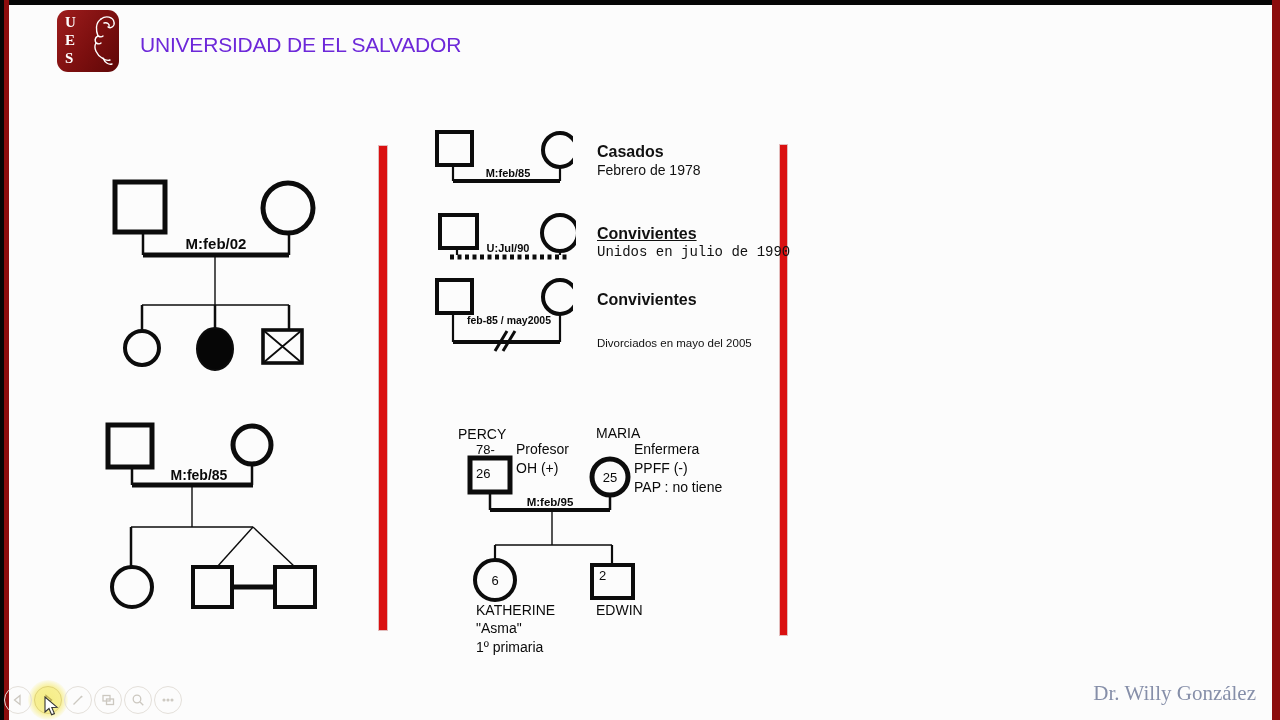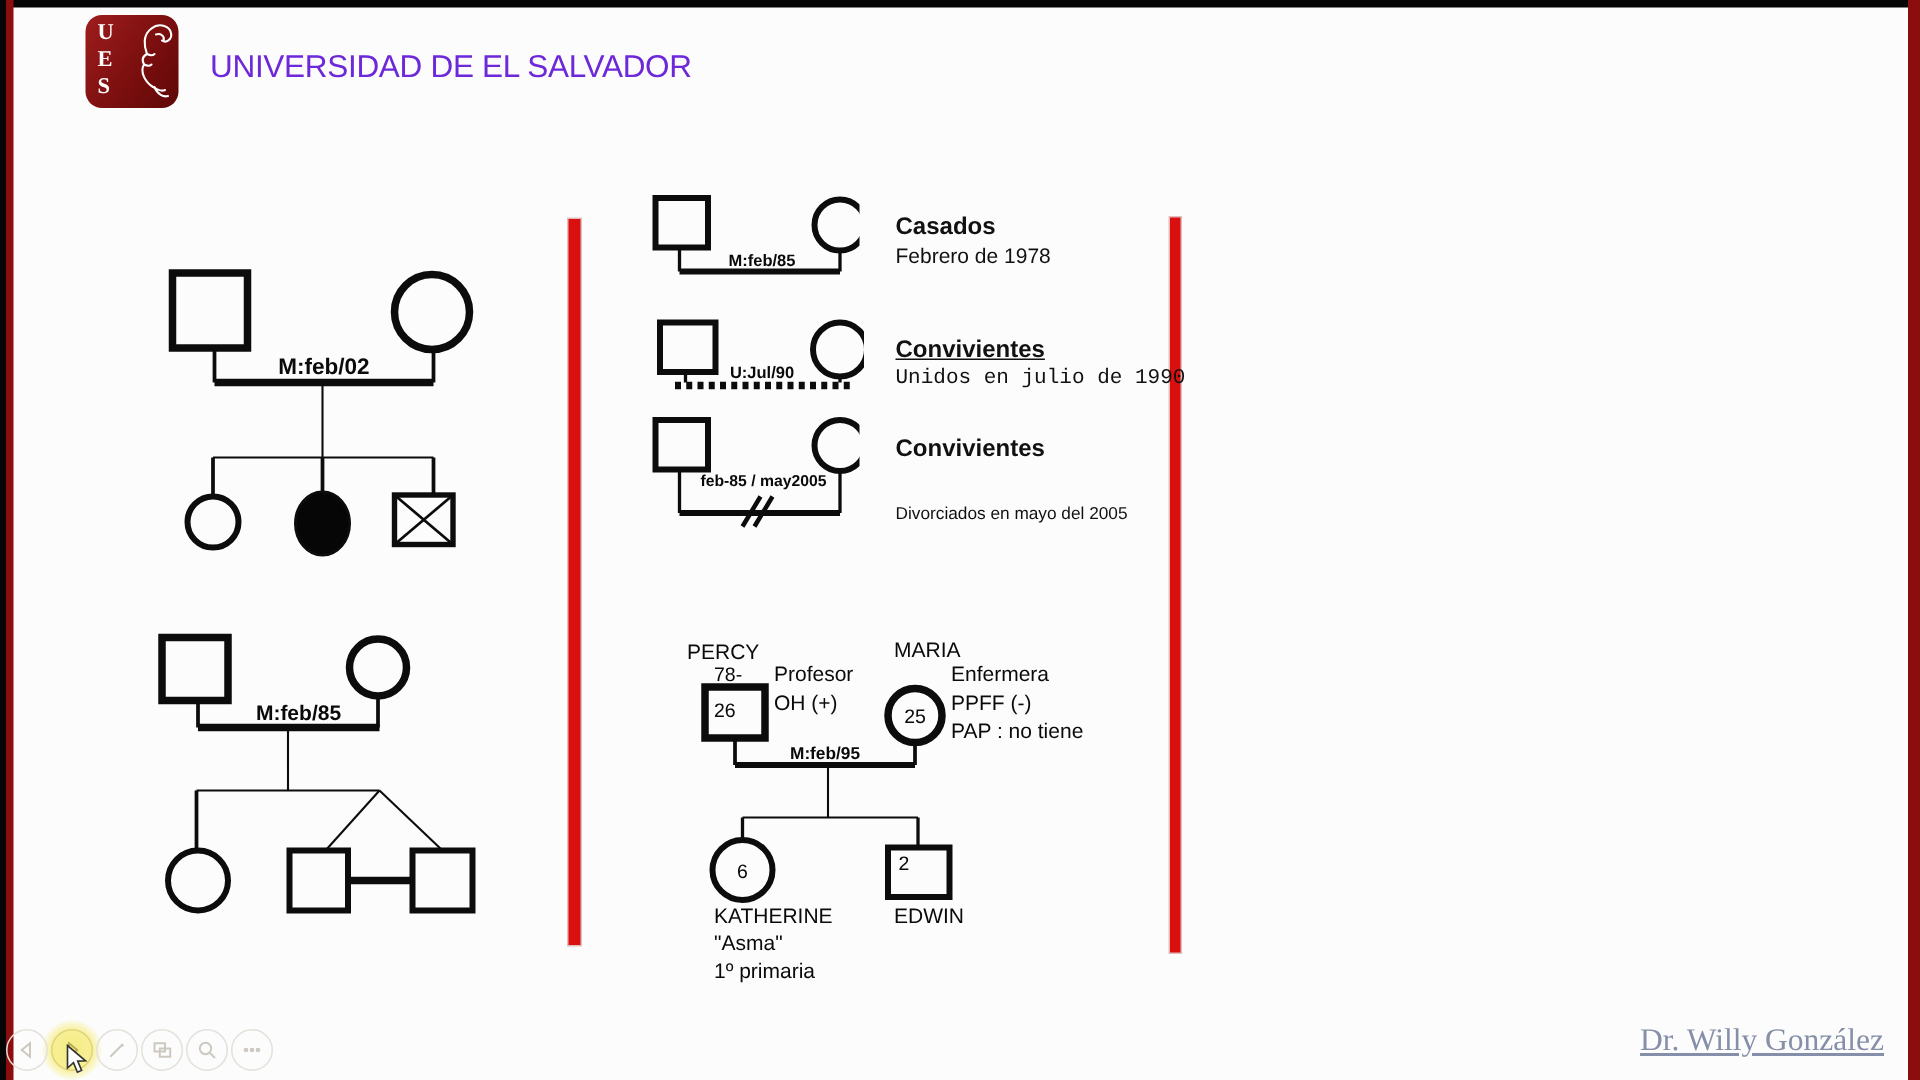--- a/index.html
+++ b/index.html
@@ -35,21 +35,21 @@
   .legend-title{font-size:16px;font-weight:bold;white-space:nowrap;}
   .legend-sub{font-size:14px;white-space:nowrap;}
   .legend-sub.small{font-size:11.5px;margin-top:27px;}
   
   .glow{left:28px;top:680px;width:40px;height:40px;border-radius:50%;
     background:radial-gradient(circle,#f5ed85 0%,#f7ef93 45%,rgba(248,240,142,0) 74%);}
   .tbtn{width:28px;height:28px;border-radius:50%;border:1px solid #e4e0da;background:transparent;
     display:flex;align-items:center;justify-content:center;padding:0;cursor:pointer;}
   .tbtn svg{stroke:#ccc8c0;fill:none;stroke-width:1.3;}
   .signature{top:681px;right:24px;font-family:"Liberation Serif",serif;font-size:21px;
-    color:#868fa9;white-space:nowrap;text-decoration:underline;}
+    color:#868fa9;white-space:nowrap;}
 </style>
 </head>
 <body>
 
 <div class="slide">
 
   <div class="abs edge-top"></div>
   <div class="abs edge-left-black"></div>
   <div class="abs edge-left-maroon"></div>
   <div class="abs edge-right-maroon"></div>

